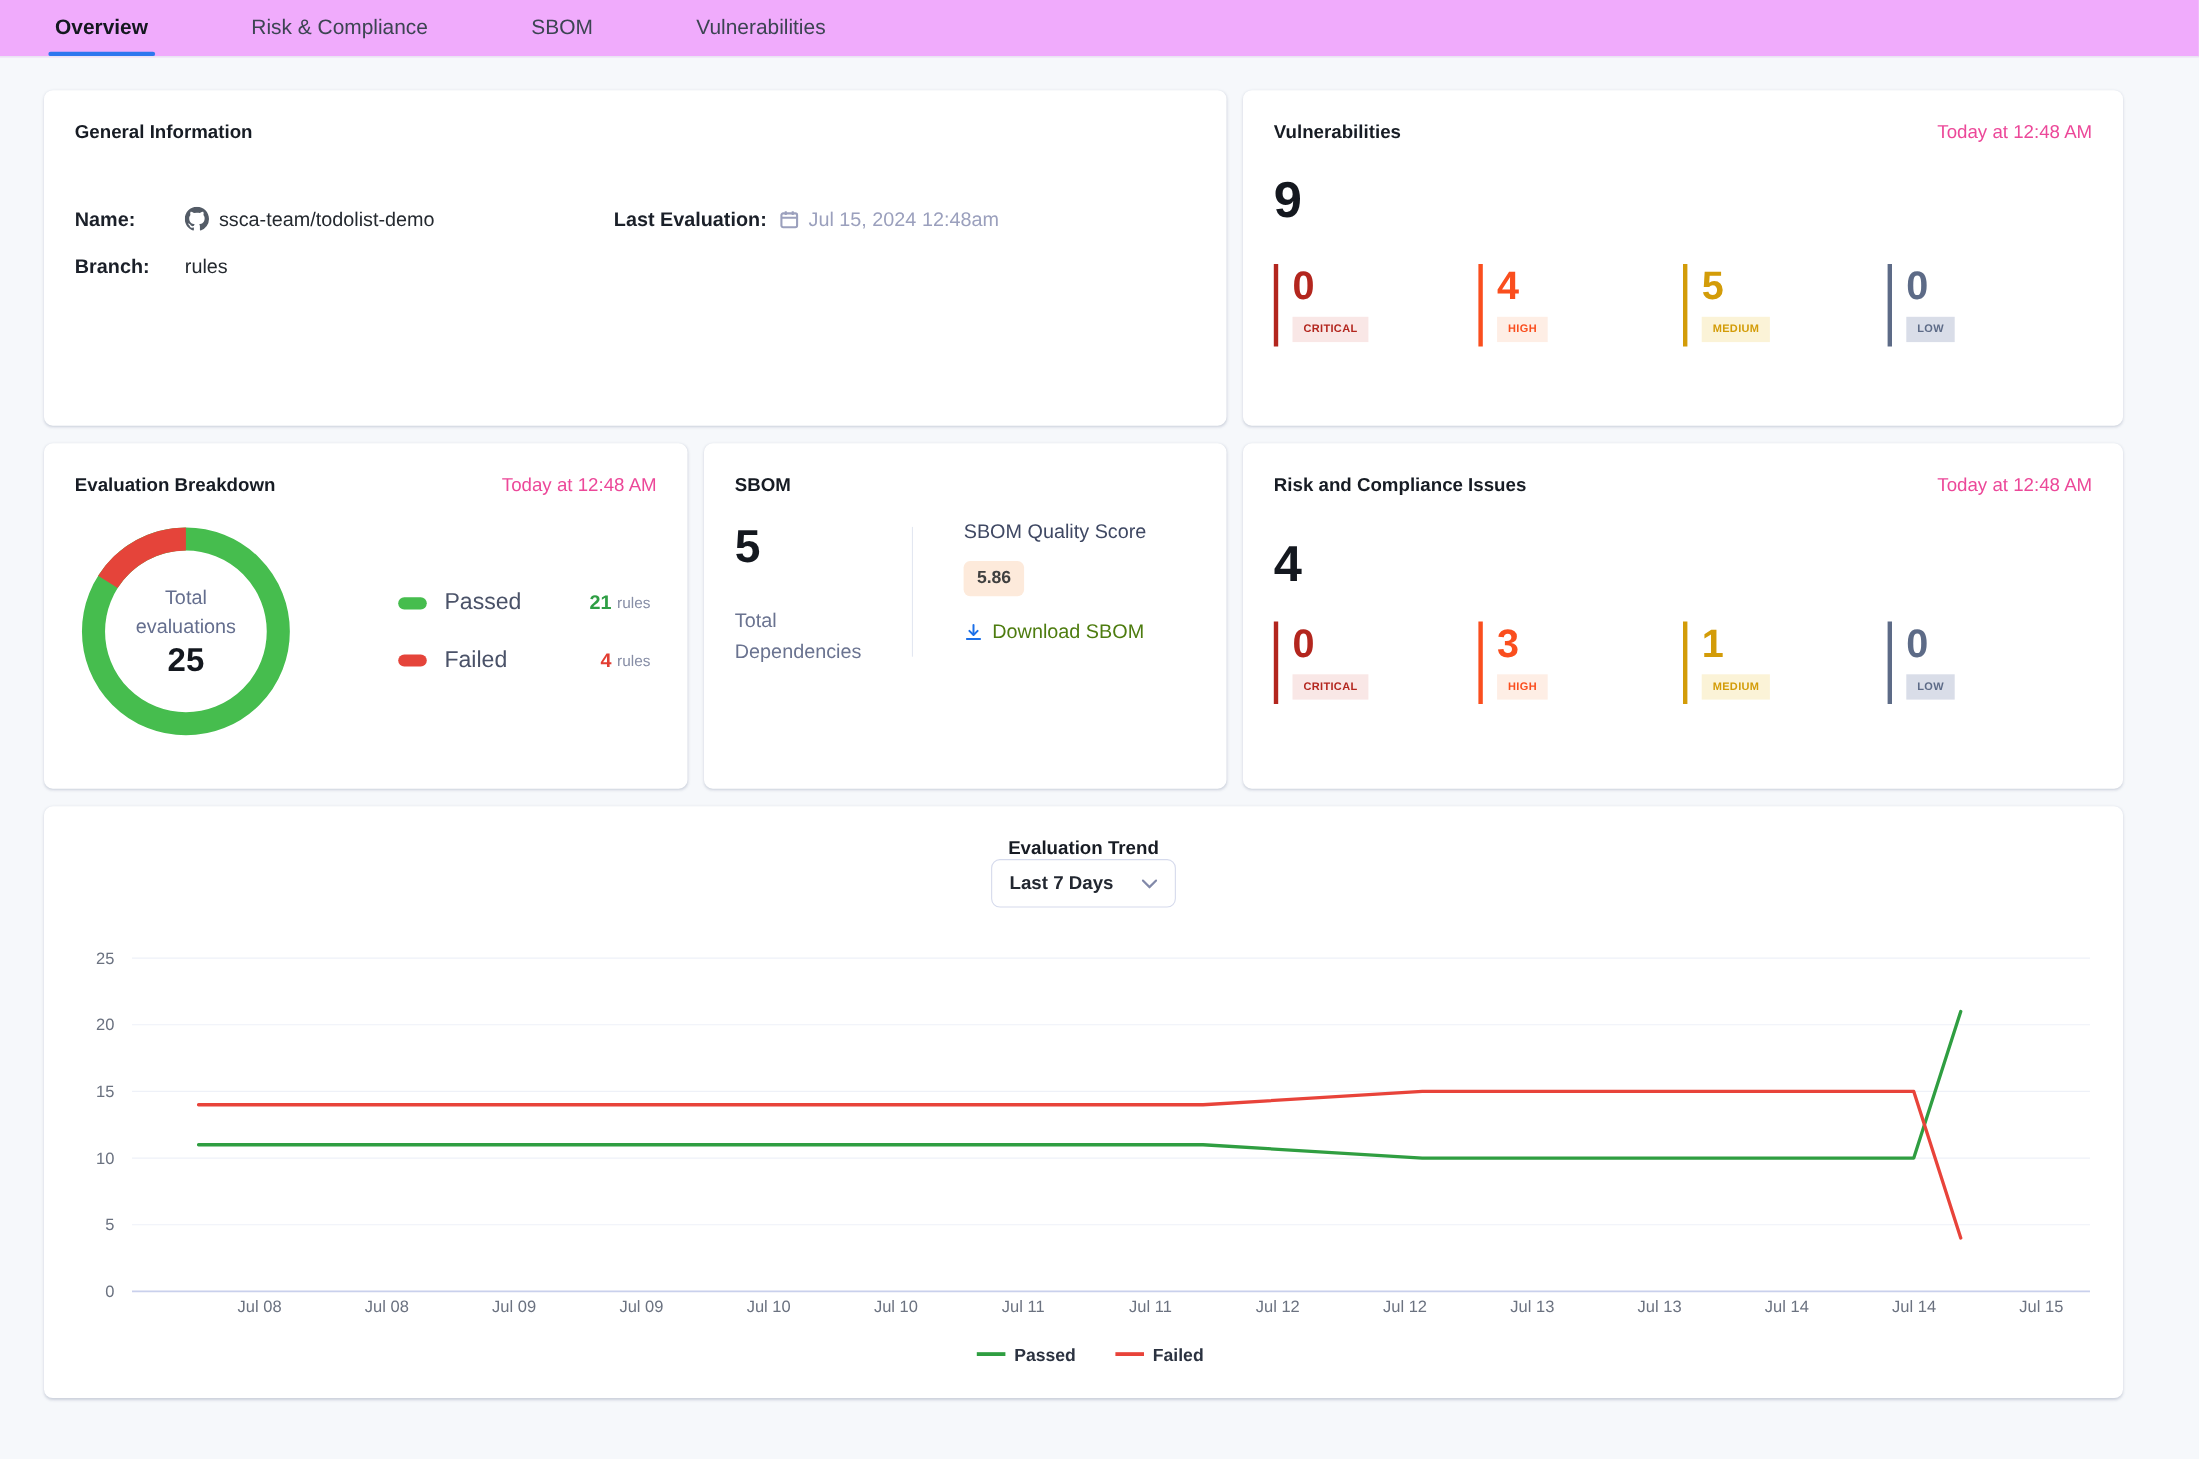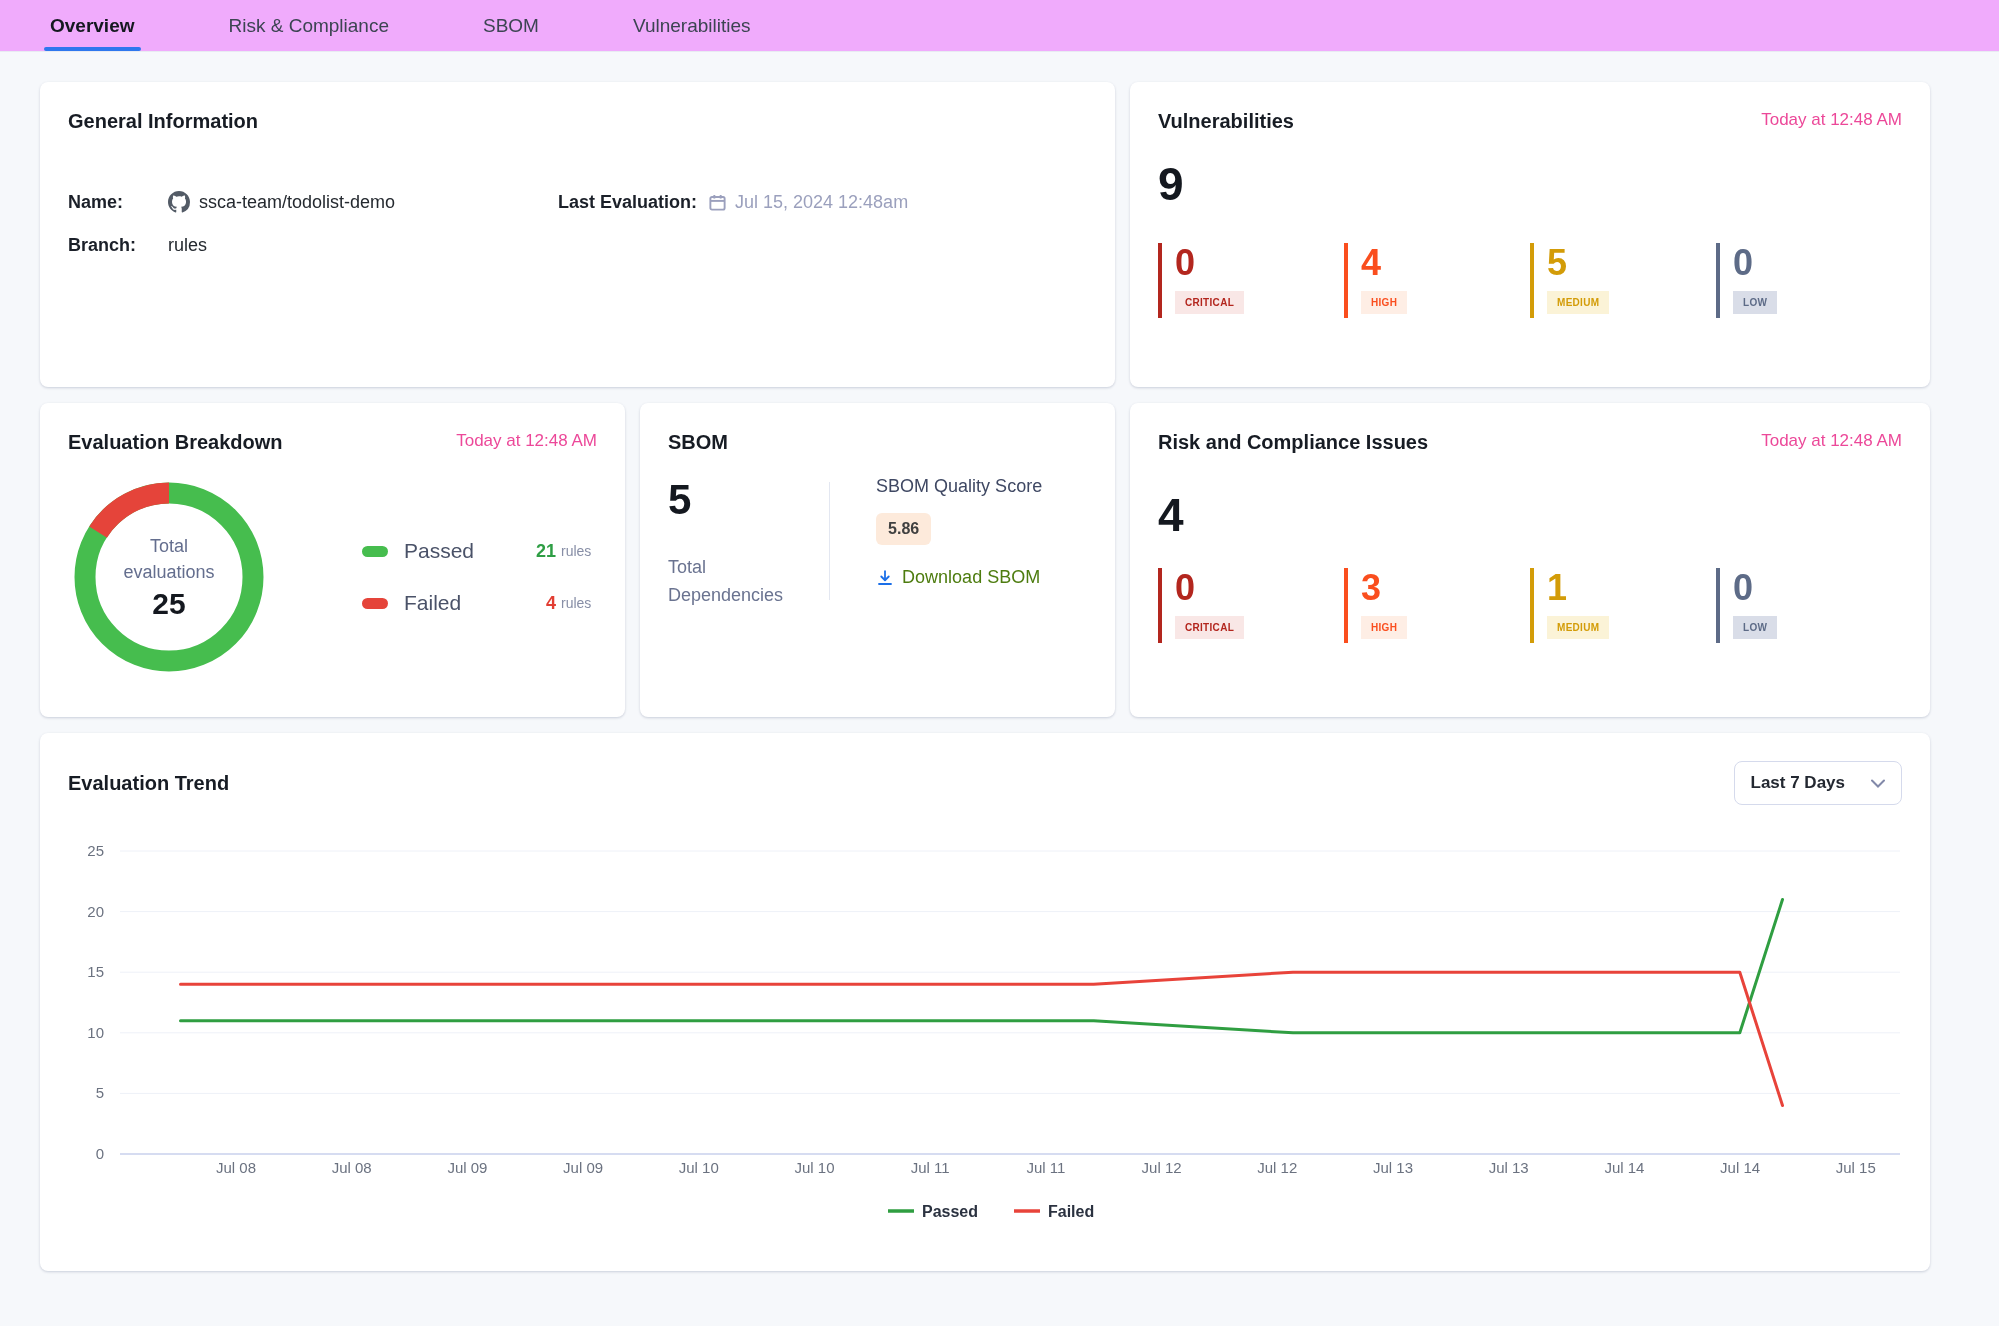--- a/index.html
+++ b/index.html
@@ -18,21 +18,21 @@
 
   
   .content { padding:30px 69px 20px 40px; display:flex; flex-direction:column; gap:16px; }
   .row1 { display:grid; grid-template-columns:1075px 800px; gap:15px; }
   .row2 { display:grid; grid-template-columns:585px 475px 800px; gap:15px; }
   .card { background:#ffffff; border-radius:8px; padding:28px;
           box-shadow:0 1px 3px rgba(45,60,100,.14), 0 1px 2px rgba(45,60,100,.08); }
   .h305 { height:305px; } .h314 { height:314px; } .h538 { height:538px; }
 
   .card-head { display:flex; justify-content:space-between; align-items:flex-start; }
-  .card-title { font-size:20px; font-weight:700; color:#171c24; }
+  .card-title { font-size:17px; font-weight:700; color:#171c24; }
   .timestamp { font-size:17px; color:#ec4899; }
 
   
   .info-grid { margin-top:58px; display:grid; grid-template-columns:100px 390px 150px auto;
                row-gap:22px; align-items:center; font-size:18px; }
   .info-label { font-weight:700; color:#1b2029; }
   .info-value { color:#24292f; display:flex; align-items:center; gap:9px; }
   .muted-value { color:#9ba0bd; display:flex; align-items:center; gap:8px; }
 
   
@@ -63,21 +63,21 @@
   .sbom-total-label { margin-top:30px; font-size:18px; color:#6a7390; line-height:1.55; }
   .sbom-divider { width:1px; background:#e3e7f1; margin:6px 46px 10px 46px; }
   .sbom-score-label { font-size:18px; color:#3f4863; }
   .sbom-score-badge { display:inline-block; margin-top:16px; font-size:16px; font-weight:700;
                       color:#404040; background:#fdeadb; padding:7px 12px; border-radius:6px; }
   .sbom-download { display:flex; align-items:center; gap:8px; margin-top:22px;
                    font-size:18px; font-weight:500; color:#4d7c0f; cursor:pointer;
                    background:none; border:none; font-family:inherit; padding:0; }
 
   
-  .trend-head { display:flex; justify-content:space-between; align-items:center; }
+  .trend-head { display:flex; justify-content:space-between; align-items:center;flex-direction:column; }
   .range-select { display:flex; align-items:center; gap:26px; background:#fff;
                   border:1px solid #d5daec; border-radius:8px; padding:11px 16px;
                   font-family:inherit; font-size:17px; font-weight:600; color:#232831; cursor:pointer; }
   .trend-svg { width:1834px; height:470px; margin-top:6px; display:block; }
 
   .icon { display:inline-flex; flex:none; }
 </style>
 </head>
 <body>
 

